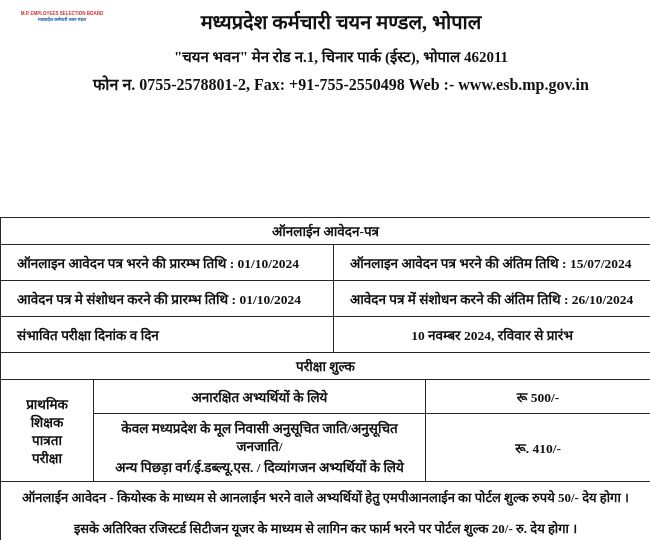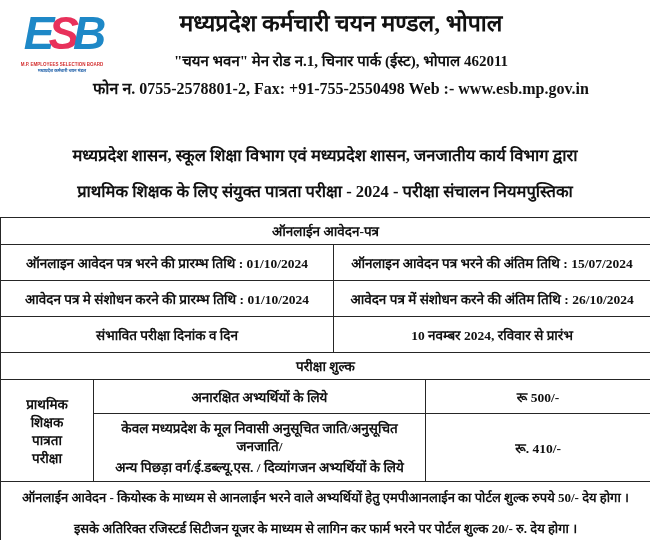--- a/index.html
+++ b/index.html
@@ -55,21 +55,21 @@
   }
   .header-text {
     position: absolute;
     left: 32px;
     right: 0;
     top: 8px;
     text-align: center;
   }
   .doc-title {
     margin: 2px 0 12px 0;
-    font-size: 23px;
+    font-size: 20px;
     font-weight: bold;
     line-height: 1.2;
   }
   .doc-address {
     font-size: 15px;
     font-weight: bold;
     margin-bottom: 7px;
   }
   .doc-contact {
     font-size: 16px;
@@ -101,55 +101,50 @@
     font-size: 13.5px;
     padding: 2px 16px;
     vertical-align: middle;
     overflow: hidden;
   }
   td.sec-hdr {
     text-align: center;
     font-size: 15px;
     height: 22px;
   }
-  tr.date-row td { height: 31px; text-align: center; }
+  tr.date-row td { height: 31px; }
   td.label-cell { text-align: left; }
   td.center-cell { text-align: center; font-family: Liberation Serif, serif; }
   td.exam-name {
     vertical-align: top;
     padding-top: 5px;
     text-align: center;
   }
   tr.fee-row-1 td { height: 29px; }
   tr.fee-row-2 td { height: 58px; }
   td.fee-desc div { margin: 3px 0; }
   tr.notes-row td { height: 56px; text-align: center; font-size: 13px; }
   tr.notes-row .note-line1 { margin-bottom: 13px; }
 </style>
 </head>
 <body>
 
 <div class="page">
 
   <div class="logo">
-    <div class="logo-letters"><span class="blue">E</span><span class="red">S</span><span class="blue">B</span></div>
     <div class="logo-sub1">M.P. EMPLOYEES SELECTION BOARD</div>
     <div class="logo-sub2">मध्यप्रदेश कर्मचारी चयन मंडल</div>
   </div>
 
   <div class="header-text">
     <div class="doc-title">मध्यप्रदेश कर्मचारी चयन मण्डल, भोपाल</div>
     <div class="doc-address">"चयन भवन" मेन रोड न.1, चिनार पार्क (ईस्ट), भोपाल 462011</div>
     <div class="doc-contact">फोन न. 0755-2578801-2, Fax: +91-755-2550498 Web :- www.esb.mp.gov.in</div>
   </div>
 
-  <div class="subtitles">
-    <div class="line1">मध्यप्रदेश शासन, स्कूल शिक्षा विभाग एवं मध्यप्रदेश शासन, जनजातीय कार्य विभाग द्वारा</div>
-    <div class="line2">प्राथमिक शिक्षक के लिए संयुक्त पात्रता परीक्षा - 2024 - परीक्षा संचालन नियमपुस्तिका</div>
-  </div>
 
   <table class="main">
     <colgroup>
       <col style="width:93px">
       <col style="width:240px">
       <col style="width:92px">
       <col style="width:225px">
     </colgroup>
     <tbody>
       <tr>

